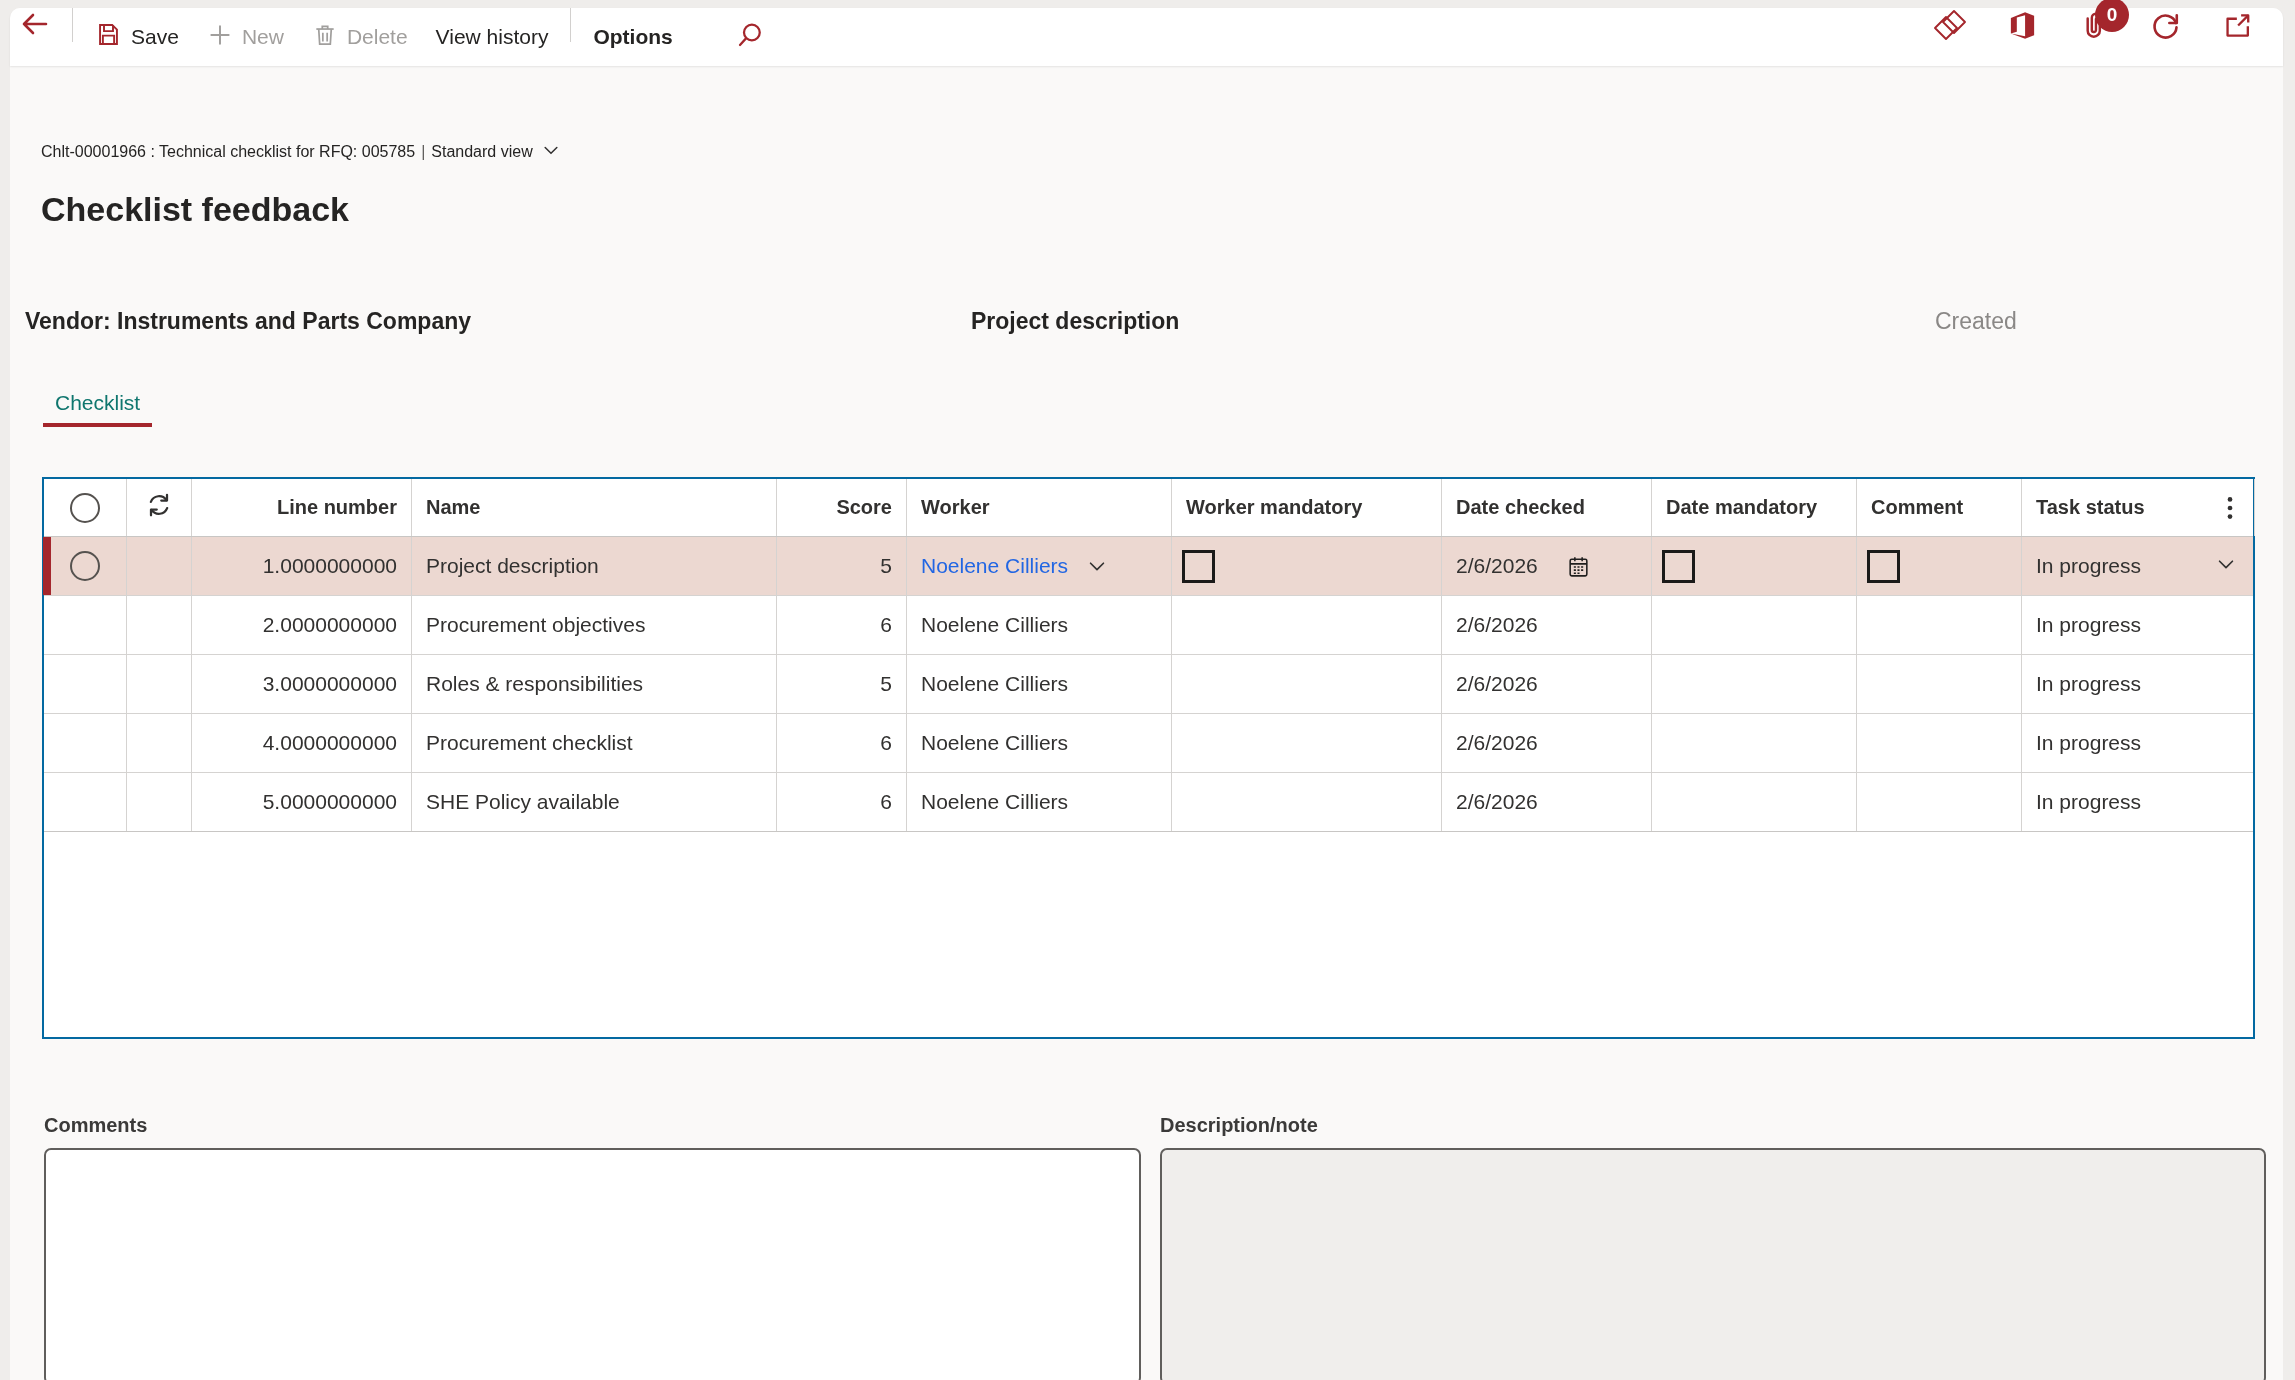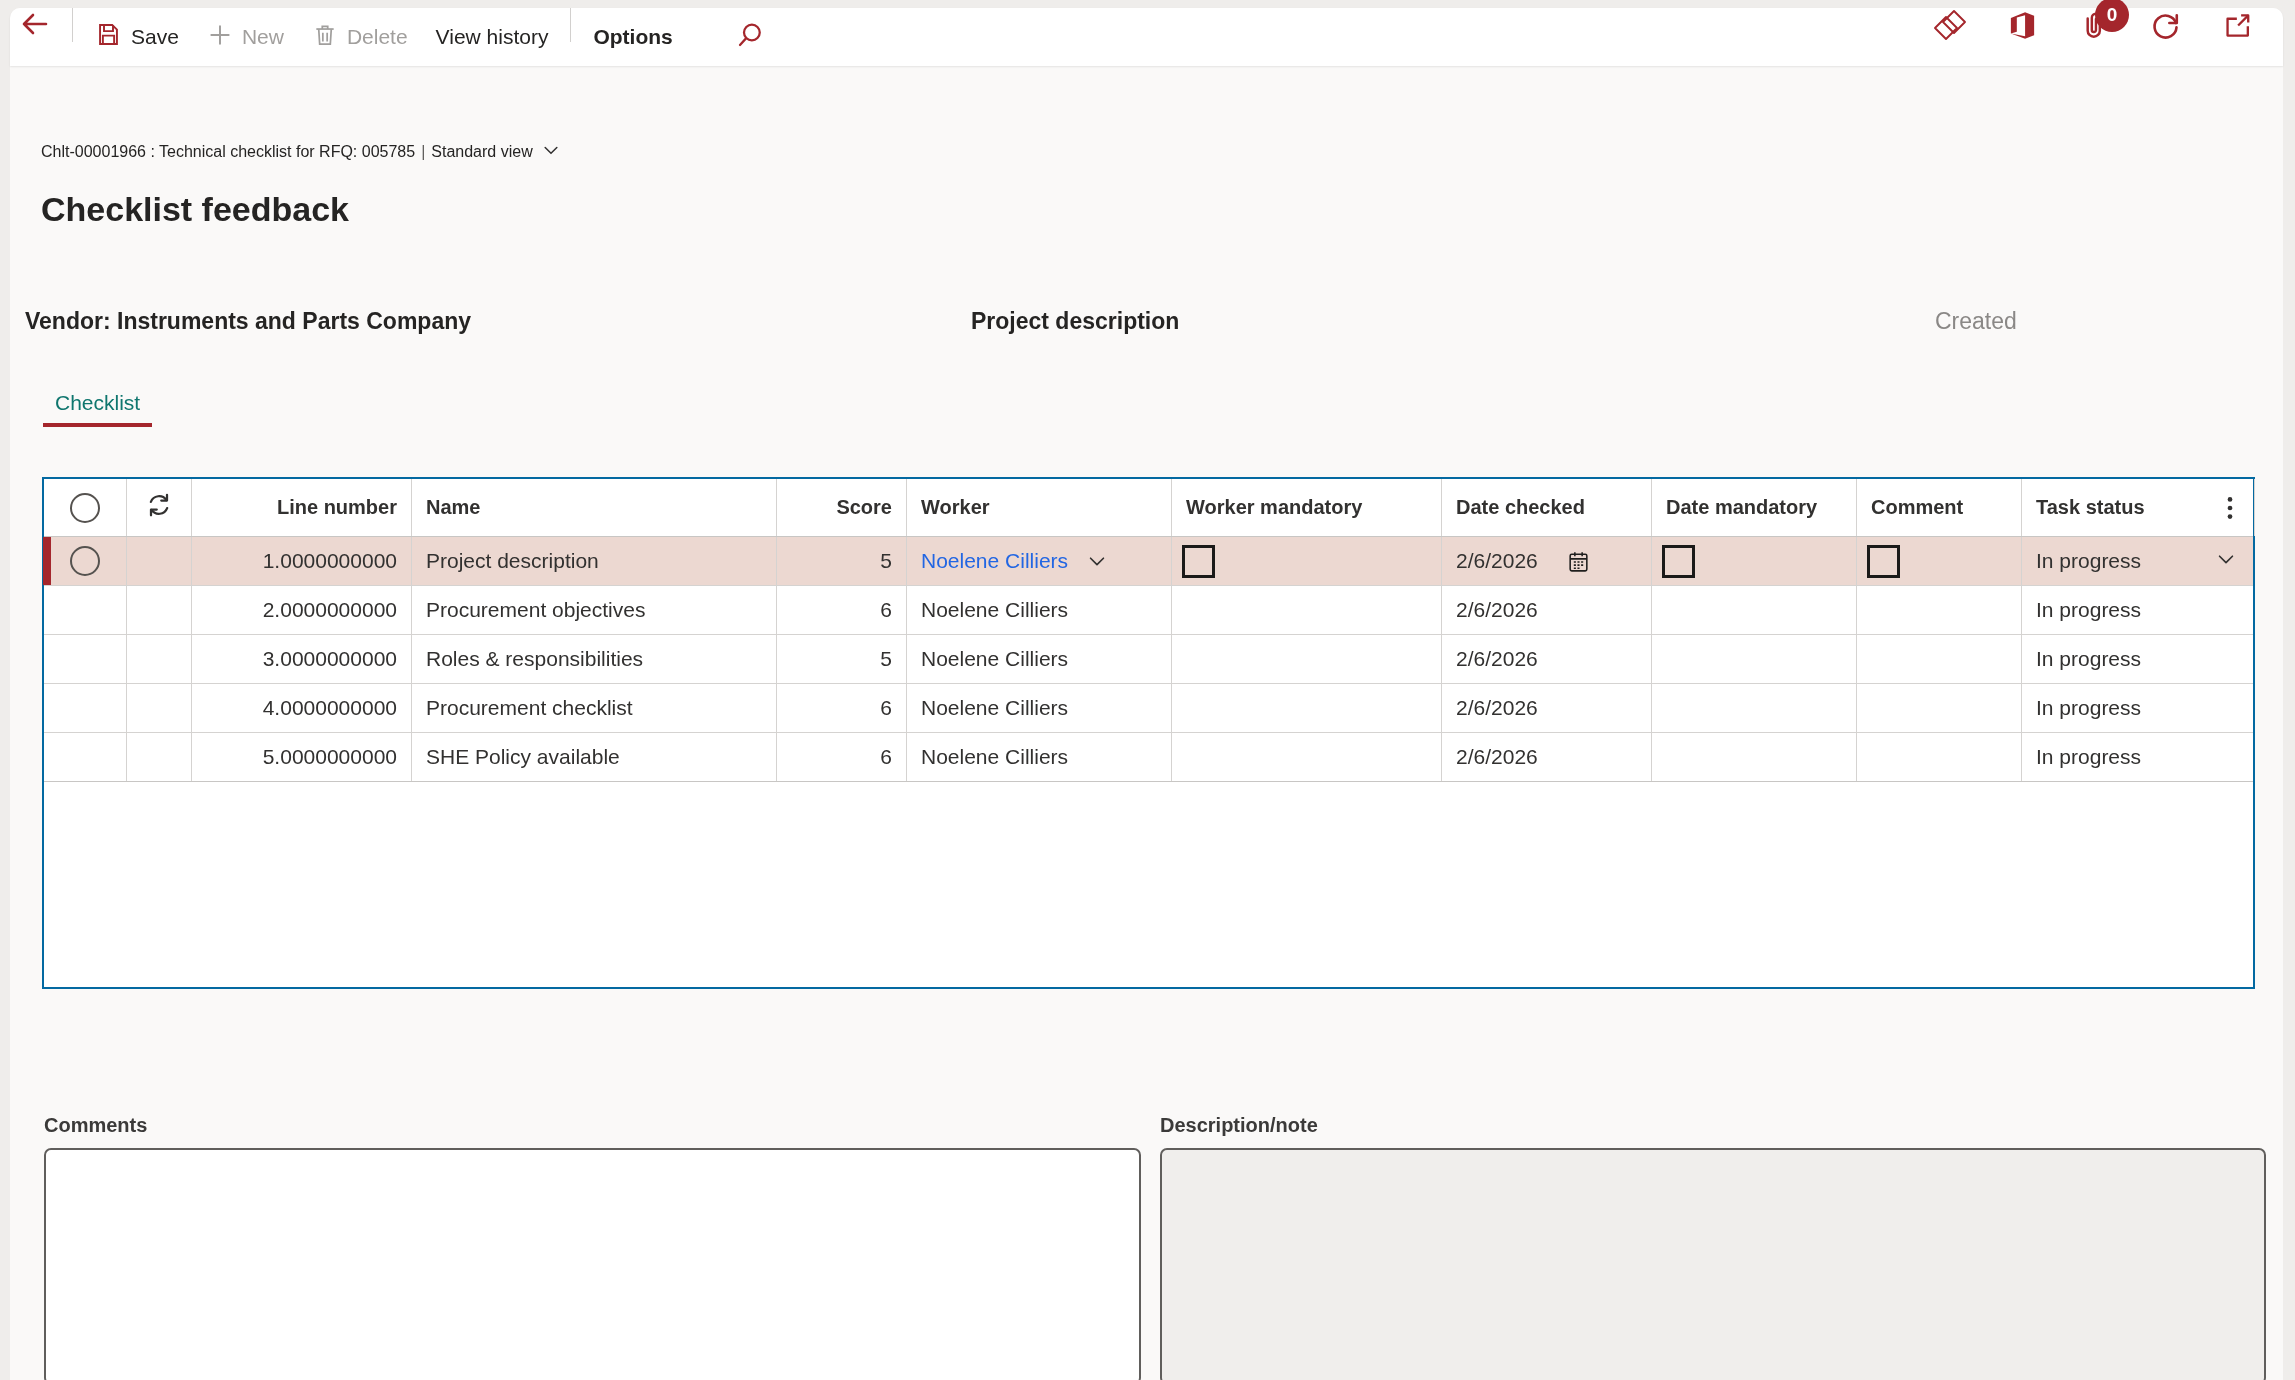--- a/index.html
+++ b/index.html
@@ -39,21 +39,21 @@
   
   .tab { position:absolute; left:33px; top:383px; padding:0 12px 8px 12px; font-size:21px;
     color:#0f766e; border-bottom:4px solid #A4262C; cursor:pointer; }
 
   
   .grid { position:absolute; left:32px; top:469px; width:2213px; border:2px solid #0369a1;
     background:#FFFFFF; }
   .g-row { display:grid; grid-template-columns:83px 65px 220px 365px 130px 265px 270px 210px 205px 165px 233px;
     border-bottom:1px solid #D5D3D1; }
   .g-head { height:58px; font-weight:700; font-size:20px; border-bottom:1px solid #C8C6C4; position:relative; }
-  .g-body { height:49px; font-size:21px; }
+  .g-body { height:59px; font-size:21px; }
   .g-cell { border-right:1px solid #D5D3D1; display:flex; align-items:center; padding:0 14px;
     overflow:hidden; white-space:nowrap; }
   .g-cell:last-child { border-right:none; }
   .r { justify-content:flex-end; }
   .c { justify-content:center; padding:0; }
   .selected { background:#ECD8D1; position:relative; }
   .selected::before { content:""; position:absolute; left:-1px; top:0; bottom:0; width:8px; background:#A4262C; }
   .radio { width:30px; height:30px; border:2px solid #55524F; border-radius:50%; }
   .cbx { width:33px; height:33px; border:3px solid #1B1A19; margin-left:-4px; cursor:pointer; }
   .link { color:#2266E3; cursor:pointer; }

